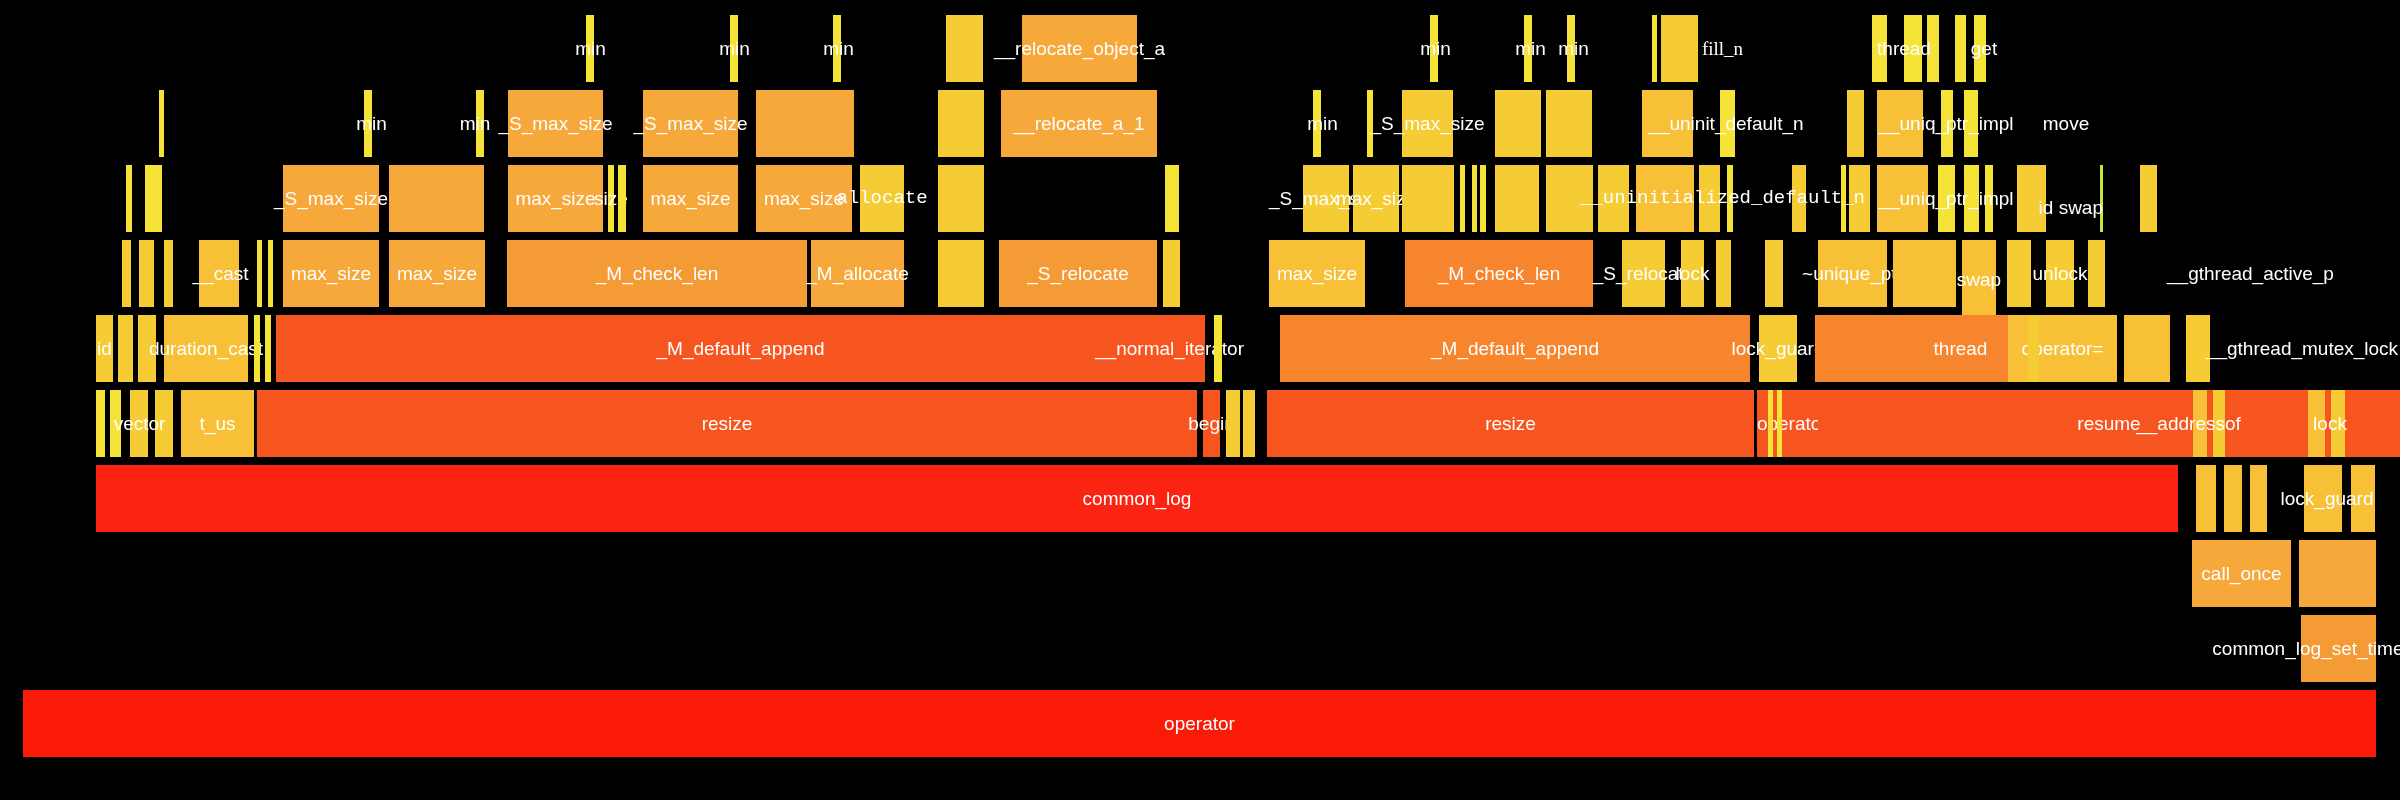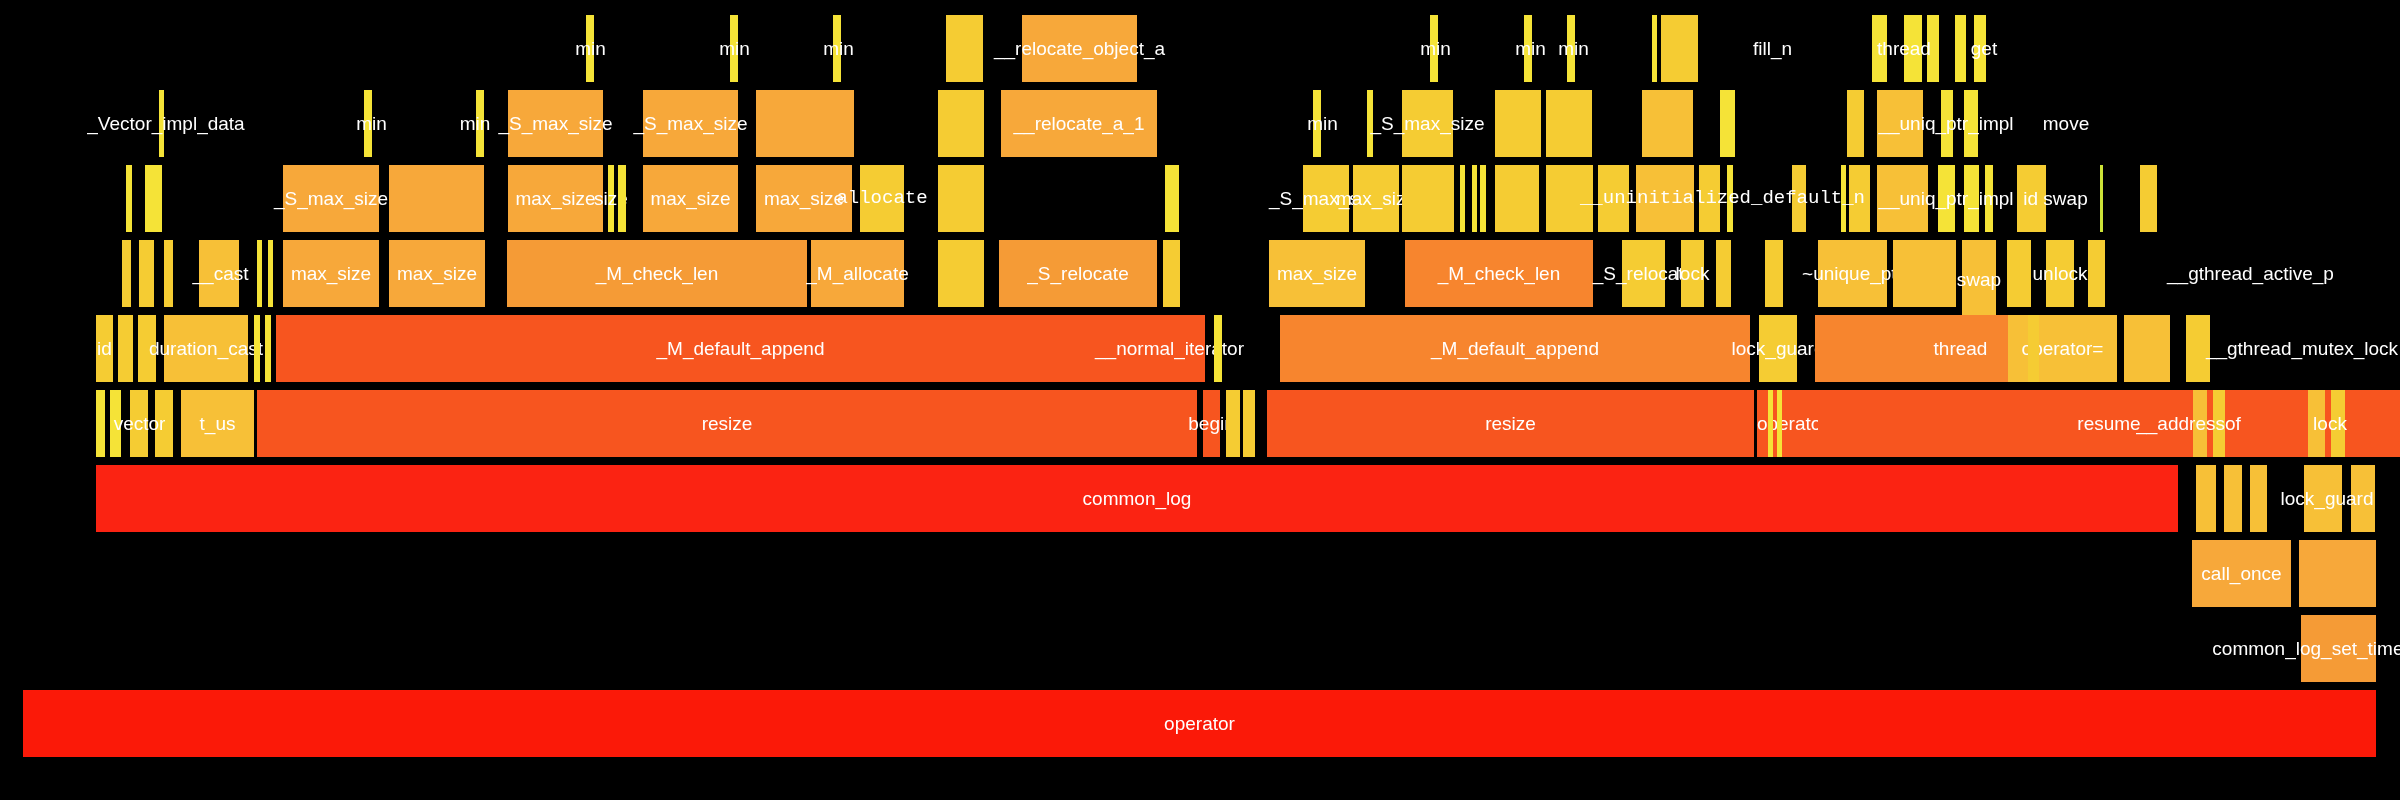--- a/index.html
+++ b/index.html
@@ -71,40 +71,37 @@
       <div class="frame" style="left: 1524px; top: 15px; width: 8px; height: 67px; background: rgb(245, 227, 55); z-index: 1;"></div>
       <div class="frame spill" style="left: 1457px; top: 15px; width: 147px; height: 67px; background: transparent; z-index: 5; pointer-events: none;">
         <span class="lbl">min</span>
       </div>
       <div class="frame" style="left: 1567px; top: 15px; width: 8px; height: 67px; background: rgb(245, 227, 55); z-index: 1;"></div>
       <div class="frame spill" style="left: 1500px; top: 15px; width: 147px; height: 67px; background: transparent; z-index: 5; pointer-events: none;">
         <span class="lbl">min</span>
       </div>
       <div class="frame" style="left: 1652px; top: 15px; width: 5px; height: 67px; background: rgb(245, 227, 55); z-index: 1;"></div>
       <div class="frame" style="left: 1661px; top: 15px; width: 37px; height: 67px; background: rgb(245, 204, 51); z-index: 1;"></div>
-      <div class="frame spill" style="left: 1725px; top: 15px; width: 95px; height: 67px; background: transparent; z-index: 5; pointer-events: none;">
+      <div class="frame spill" style="left: 1675px; top: 15px; width: 95px; height: 67px; background: transparent; z-index: 5; pointer-events: none; font-family: Liberation Serif, serif;">
         <span class="lbl">fill_n</span>
       </div>
       <div class="frame" style="left: 1872px; top: 15px; width: 15px; height: 67px; background: rgb(245, 227, 55); z-index: 1;"></div>
       <div class="frame" style="left: 1904px; top: 15px; width: 18px; height: 67px; background: rgb(245, 227, 55); z-index: 1;"></div>
       <div class="frame" style="left: 1927px; top: 15px; width: 12px; height: 67px; background: rgb(245, 227, 55); z-index: 1;"></div>
       <div class="frame spill" style="left: 1861px; top: 15px; width: 86px; height: 67px; background: transparent; z-index: 5; pointer-events: none;">
         <span class="lbl">thread</span>
       </div>
       <div class="frame" style="left: 1955px; top: 15px; width: 11px; height: 67px; background: rgb(245, 227, 55); z-index: 1;"></div>
       <div class="frame" style="left: 1974px; top: 15px; width: 12px; height: 67px; background: rgb(245, 227, 55); z-index: 1;"></div>
       <div class="frame spill" style="left: 1952px; top: 15px; width: 64px; height: 67px; background: transparent; z-index: 5; pointer-events: none;">
         <span class="lbl">get</span>
       </div>
     </div>
     <div class="flame-row" style="position: absolute; left: 0px; top: 0px; width: 2400px; height: 800px;">
       <div class="frame" style="left: 159px; top: 90px; width: 5px; height: 67px; background: rgb(245, 227, 55); z-index: 1;"></div>
-      <div class="frame spill" style="left: 55px; top: 90px; width: 222px; height: 67px; background: transparent; z-index: 5; pointer-events: none;">
-        <span class="lbl">_Vector_impl_data</span>
-      </div>
       <div class="frame" style="left: 364px; top: 90px; width: 8px; height: 67px; background: rgb(245, 227, 55); z-index: 1;"></div>
       <div class="frame spill" style="left: 298px; top: 90px; width: 147px; height: 67px; background: transparent; z-index: 5; pointer-events: none;">
         <span class="lbl">min</span>
       </div>
       <div class="frame" style="left: 476px; top: 90px; width: 8px; height: 67px; background: rgb(245, 227, 55); z-index: 1;"></div>
       <div class="frame spill" style="left: 409px; top: 90px; width: 132px; height: 67px; background: transparent; z-index: 5; pointer-events: none;">
         <span class="lbl">min</span>
       </div>
       <div class="frame spill" style="left: 508px; top: 90px; width: 95px; height: 67px; background: rgb(247, 168, 58); z-index: 1;">
         <span class="lbl">_S_max_size</span>
@@ -121,20 +118,23 @@
       <div class="frame spill" style="left: 1249px; top: 90px; width: 147px; height: 67px; background: transparent; z-index: 5; pointer-events: none;">
         <span class="lbl">min</span>
       </div>
       <div class="frame" style="left: 1367px; top: 90px; width: 6px; height: 67px; background: rgb(245, 227, 55); z-index: 1;"></div>
       <div class="frame spill" style="left: 1402px; top: 90px; width: 51px; height: 67px; background: rgb(245, 204, 51); z-index: 1;">
         <span class="lbl">_S_max_size</span>
       </div>
       <div class="frame" style="left: 1495px; top: 90px; width: 46px; height: 67px; background: rgb(245, 204, 51); z-index: 1;"></div>
       <div class="frame" style="left: 1546px; top: 90px; width: 46px; height: 67px; background: rgb(245, 204, 51); z-index: 1;"></div>
       <div class="frame" style="left: 1642px; top: 90px; width: 51px; height: 67px; background: rgb(247, 192, 55); z-index: 1;"></div>
+      <div class="frame spill" style="left: 1592px; top: 90px; width: 268px; height: 67px; background: transparent; z-index: 5; pointer-events: none;">
+        <span class="lbl">__uninit_default_n</span>
+      </div>
       <div class="frame" style="left: 1720px; top: 90px; width: 15px; height: 67px; background: rgb(245, 227, 55); z-index: 1;"></div>
       <div class="frame" style="left: 1847px; top: 90px; width: 17px; height: 67px; background: rgb(245, 204, 51); z-index: 1;"></div>
       <div class="frame" style="left: 1877px; top: 90px; width: 46px; height: 67px; background: rgb(247, 192, 55); z-index: 1;"></div>
       <div class="frame spill" style="left: 1831px; top: 90px; width: 230px; height: 67px; background: transparent; z-index: 5; pointer-events: none;">
         <span class="lbl">__uniq_ptr_impl</span>
       </div>
       <div class="frame" style="left: 1941px; top: 90px; width: 12px; height: 67px; background: rgb(245, 227, 55); z-index: 1;"></div>
       <div class="frame" style="left: 1964px; top: 90px; width: 14px; height: 67px; background: rgb(245, 227, 55); z-index: 1;"></div>
       <div class="frame spill" style="left: 2017px; top: 90px; width: 98px; height: 67px; background: transparent; z-index: 5; pointer-events: none;">
         <span class="lbl">move</span>
@@ -187,21 +187,21 @@
       <div class="frame" style="left: 1792px; top: 165px; width: 14px; height: 67px; background: rgb(245, 204, 51); z-index: 1;"></div>
       <div class="frame" style="left: 1841px; top: 165px; width: 5px; height: 67px; background: rgb(245, 227, 55); z-index: 1;"></div>
       <div class="frame" style="left: 1849px; top: 165px; width: 21px; height: 67px; background: rgb(245, 204, 51); z-index: 1;"></div>
       <div class="frame" style="left: 1877px; top: 165px; width: 51px; height: 67px; background: rgb(247, 192, 55); z-index: 1;"></div>
       <div class="frame spill" style="left: 1831px; top: 165px; width: 230px; height: 67px; background: transparent; z-index: 5; pointer-events: none;">
         <span class="lbl">__uniq_ptr_impl</span>
       </div>
       <div class="frame" style="left: 1938px; top: 165px; width: 17px; height: 67px; background: rgb(245, 227, 55); z-index: 1;"></div>
       <div class="frame" style="left: 1964px; top: 165px; width: 15px; height: 67px; background: rgb(245, 227, 55); z-index: 1;"></div>
       <div class="frame" style="left: 1985px; top: 165px; width: 8px; height: 67px; background: rgb(245, 227, 55); z-index: 1;"></div>
-      <div class="frame spill" style="left: 2008px; top: 165px; width: 95px; height: 67px; background: transparent; z-index: 5; pointer-events: none;">
+      <div class="frame spill" style="left: 2008px; top: 174px; width: 95px; height: 67px; background: transparent; z-index: 5; pointer-events: none; justify-content: flex-end;">
         <span class="lbl">id swap</span>
       </div>
       <div class="frame" style="left: 2017px; top: 165px; width: 29px; height: 67px; background: rgb(245, 204, 51); z-index: 1;"></div>
       <div class="frame" style="left: 2100px; top: 165px; width: 3px; height: 67px; background: rgb(205, 227, 55); z-index: 1;"></div>
       <div class="frame" style="left: 2140px; top: 165px; width: 17px; height: 67px; background: rgb(245, 204, 51); z-index: 1;"></div>
     </div>
     <div class="flame-row" style="position: absolute; left: 0px; top: 0px; width: 2400px; height: 800px;">
       <div class="frame" style="left: 122px; top: 240px; width: 9px; height: 67px; background: rgb(245, 204, 51); z-index: 1;"></div>
       <div class="frame" style="left: 139px; top: 240px; width: 15px; height: 67px; background: rgb(245, 204, 51); z-index: 1;"></div>
       <div class="frame" style="left: 164px; top: 240px; width: 9px; height: 67px; background: rgb(245, 204, 51); z-index: 1;"></div>

